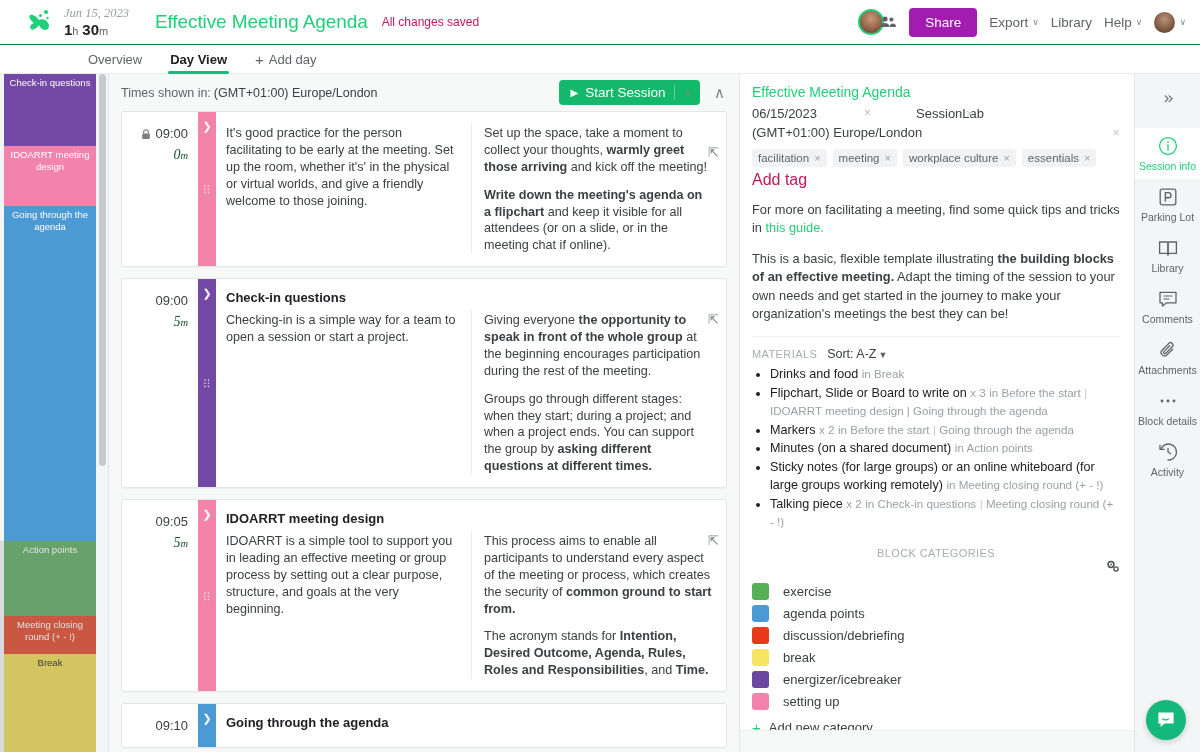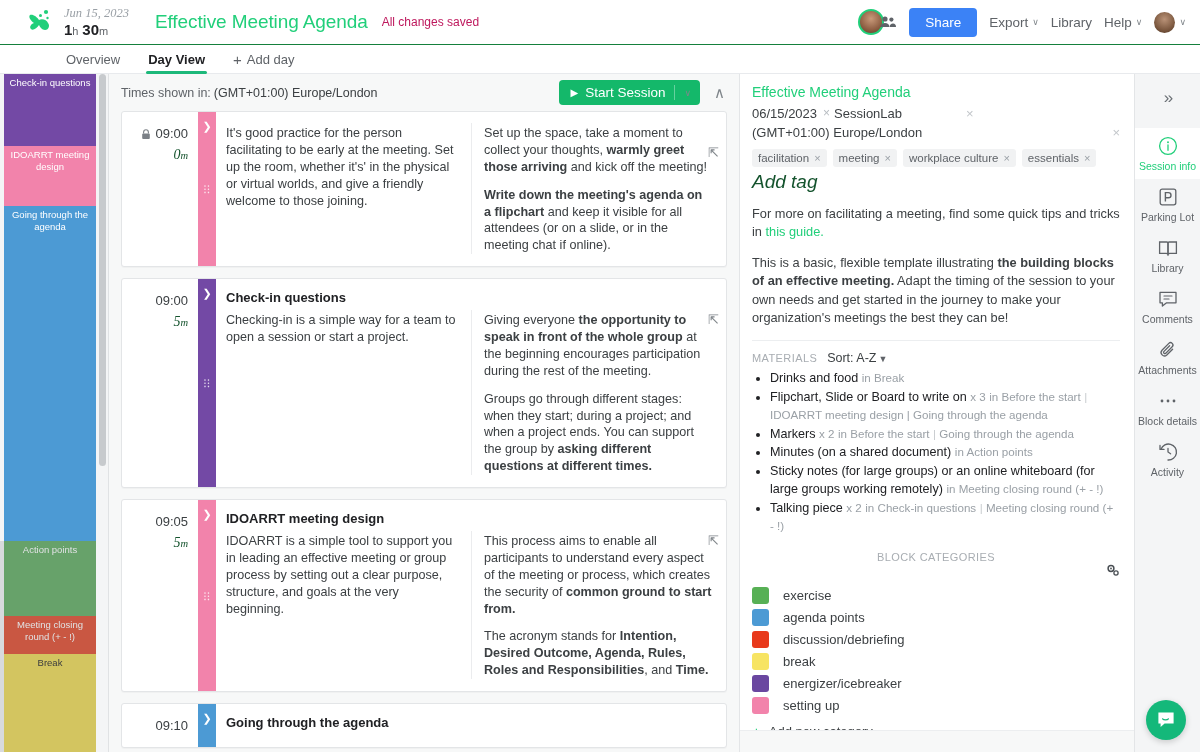--- a/index.html
+++ b/index.html
@@ -37,39 +37,39 @@
   .avatar {
     width: 26px; height: 26px; border-radius: 50%;
     background: radial-gradient(circle at 50% 35%, #c99a7a 0%, #8f6044 60%, #5b3a27 100%);
     border: 2px solid #21cf7a; display: inline-block;
   }
   .people-icon {
     width: 18px; height: 18px; margin-left: -5px; position: relative; z-index: 2;
     color: #5f6368;
   }
   .share-btn {
-    background: #3b82f6; color: #fff; border: none; border-radius: 4px;
+    background: #a21caf; color: #fff; border: none; border-radius: 4px;
     padding: 7px 16px; font-size: 13.5px; cursor: pointer;
     font-family: "Liberation Sans", sans-serif;
   }
   .menu-link {
     font-size: 13.5px; color: #5f6368; cursor: pointer; display: flex; align-items: center; gap: 4px;
   }
   .caret { font-size: 9px; color: #80868b; }
   .avatar-sm {
     width: 21px; height: 21px; border-radius: 50%;
     background: radial-gradient(circle at 50% 35%, #b99277 0%, #7e5a41 60%, #4d3322 100%);
     display: inline-block;
   }
 
   
   .tabbar {
     height: 29px; flex: 0 0 29px;
     display: flex; align-items: flex-end;
-    padding-left: 52px;
+    padding-left: 74px;
     background: #fff; border-bottom: 1px solid #e8eaed;
     gap: 0;
   }
   .tab {
     padding: 0 14px 6px 14px; font-size: 13px; color: #5f6368; cursor: pointer;
     position: relative;
   }
   .tab.active { color: #202124; font-weight: bold; }
   .tab.active::after {
     content: ""; position: absolute; left: 12px; right: 12px; bottom: -1px;
@@ -164,32 +164,32 @@
   }
 
   
   .rpanel {
     width: 395px; flex: 0 0 395px; background: #fff;
     border-left: 1px solid #e3e5e7; display: flex; flex-direction: column;
     overflow: hidden; position: relative;
   }
   .rp-scroll { flex: 1 1 auto; overflow: hidden; padding: 10px 14px 0 12px; }
   .rp-title { color: #21cf7a; font-size: 14px; margin-bottom: 6px; }
-  .rp-row { display: flex; font-size: 13px; color: #3c4043; margin-bottom: 4px; position: relative; }
+  .rp-row { display: flex; font-size: 13px; color: #3c4043; margin-bottom: 4px; position: relative; gap: 41px; }
   .rp-row .x { color: #b7bcc1; font-size: 12px; margin: 0 4px 0 6px; cursor: pointer; }
   .rp-row .x-far { position: absolute; right: 0; color: #c2c6ca; font-size: 13px; cursor: pointer; }
   .rp-row .x-mid { position: absolute; left: 214px; color: #c2c6ca; font-size: 13px; cursor: pointer; }
   .tags { display: flex; flex-wrap: wrap; gap: 6px; margin: 9px 0 2px 0; }
   .tag {
     background: #f1f2f3; border-radius: 3px; padding: 3px 6px;
     font-size: 11.5px; color: #5f6368; display: flex; align-items: center; gap: 5px;
     cursor: pointer;
   }
   .tag .tx { color: #9aa0a6; font-size: 11px; }
-  .addtag { font-size: 19px; color: #14532d; margin: 4px 0 12px 0; cursor: pointer; font-style: italic; }
+  .addtag { font-size: 16px; color: #be185d; margin: 4px 0 12px 0; cursor: pointer; }
   .rp-desc { font-size: 12.8px; line-height: 1.42; color: #3c4043; margin-bottom: 13px; }
   .rp-desc a { color: #21cf7a; text-decoration: none; }
   .rp-sep { border-top: 1px solid #eceef0; margin: 0 0 10px 0; }
 
   .sec-head { display: flex; align-items: center; gap: 10px; margin-bottom: 5px; }
   .sec-label { font-size: 11px; color: #a8adb2; letter-spacing: 0.4px; }
   .sort { font-size: 12.5px; color: #3c4043; cursor: pointer; }
   .sort .c { font-size: 9px; color: #5f6368; margin-left: 2px; }
   .mat-list { margin: 0 0 0 18px; }
   .mat-list li { font-size: 12.6px; line-height: 1.42; color: #202124; margin-bottom: 1px; }

